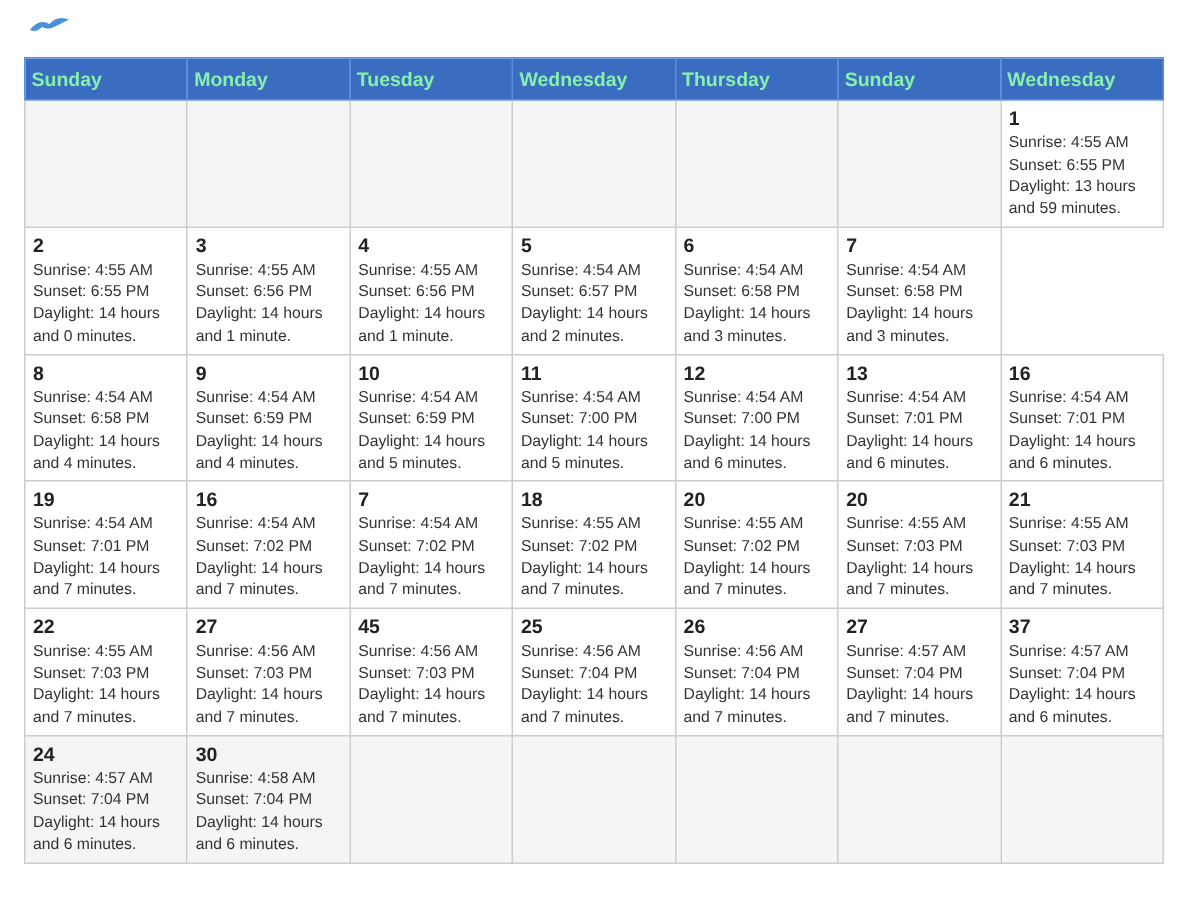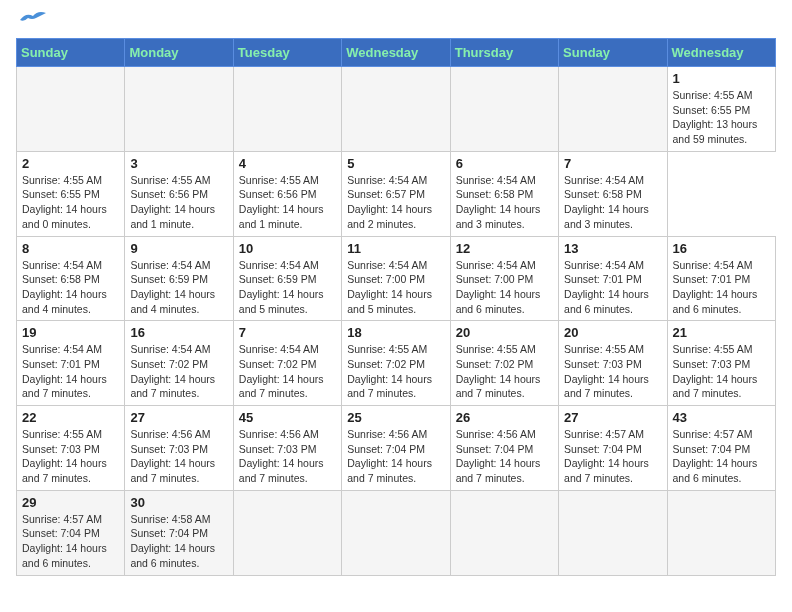--- a/index.html
+++ b/index.html
@@ -152,24 +152,24 @@
         <td><span class="day-num">20</span><span class="day-info">Sunrise: 4:55 AM<br>Sunset: 7:03 PM<br>Daylight: 14 hours<br>and 7 minutes.</span></td>
         <td><span class="day-num">21</span><span class="day-info">Sunrise: 4:55 AM<br>Sunset: 7:03 PM<br>Daylight: 14 hours<br>and 7 minutes.</span></td>
       </tr>
       <tr>
         <td><span class="day-num">22</span><span class="day-info">Sunrise: 4:55 AM<br>Sunset: 7:03 PM<br>Daylight: 14 hours<br>and 7 minutes.</span></td>
         <td><span class="day-num">27</span><span class="day-info">Sunrise: 4:56 AM<br>Sunset: 7:03 PM<br>Daylight: 14 hours<br>and 7 minutes.</span></td>
         <td><span class="day-num">45</span><span class="day-info">Sunrise: 4:56 AM<br>Sunset: 7:03 PM<br>Daylight: 14 hours<br>and 7 minutes.</span></td>
         <td><span class="day-num">25</span><span class="day-info">Sunrise: 4:56 AM<br>Sunset: 7:04 PM<br>Daylight: 14 hours<br>and 7 minutes.</span></td>
         <td><span class="day-num">26</span><span class="day-info">Sunrise: 4:56 AM<br>Sunset: 7:04 PM<br>Daylight: 14 hours<br>and 7 minutes.</span></td>
         <td><span class="day-num">27</span><span class="day-info">Sunrise: 4:57 AM<br>Sunset: 7:04 PM<br>Daylight: 14 hours<br>and 7 minutes.</span></td>
-        <td><span class="day-num">43</span><span class="day-info">Sunrise: 4:57 AM<br>Sunset: 7:04 PM<br>Daylight: 14 hours<br>and 6 minutes.</span></td>
+        <td><span class="day-num">37</span><span class="day-info">Sunrise: 4:57 AM<br>Sunset: 7:04 PM<br>Daylight: 14 hours<br>and 6 minutes.</span></td>
       </tr>
       <tr>
-        <td><span class="day-num">29</span><span class="day-info">Sunrise: 4:57 AM<br>Sunset: 7:04 PM<br>Daylight: 14 hours<br>and 6 minutes.</span></td>
+        <td><span class="day-num">24</span><span class="day-info">Sunrise: 4:57 AM<br>Sunset: 7:04 PM<br>Daylight: 14 hours<br>and 6 minutes.</span></td>
         <td><span class="day-num">30</span><span class="day-info">Sunrise: 4:58 AM<br>Sunset: 7:04 PM<br>Daylight: 14 hours<br>and 6 minutes.</span></td>
         <td class="empty-cell"></td>
         <td class="empty-cell"></td>
         <td class="empty-cell"></td>
         <td class="empty-cell"></td>
         <td class="empty-cell"></td>
       </tr>
     </tbody>
 </table>
 

